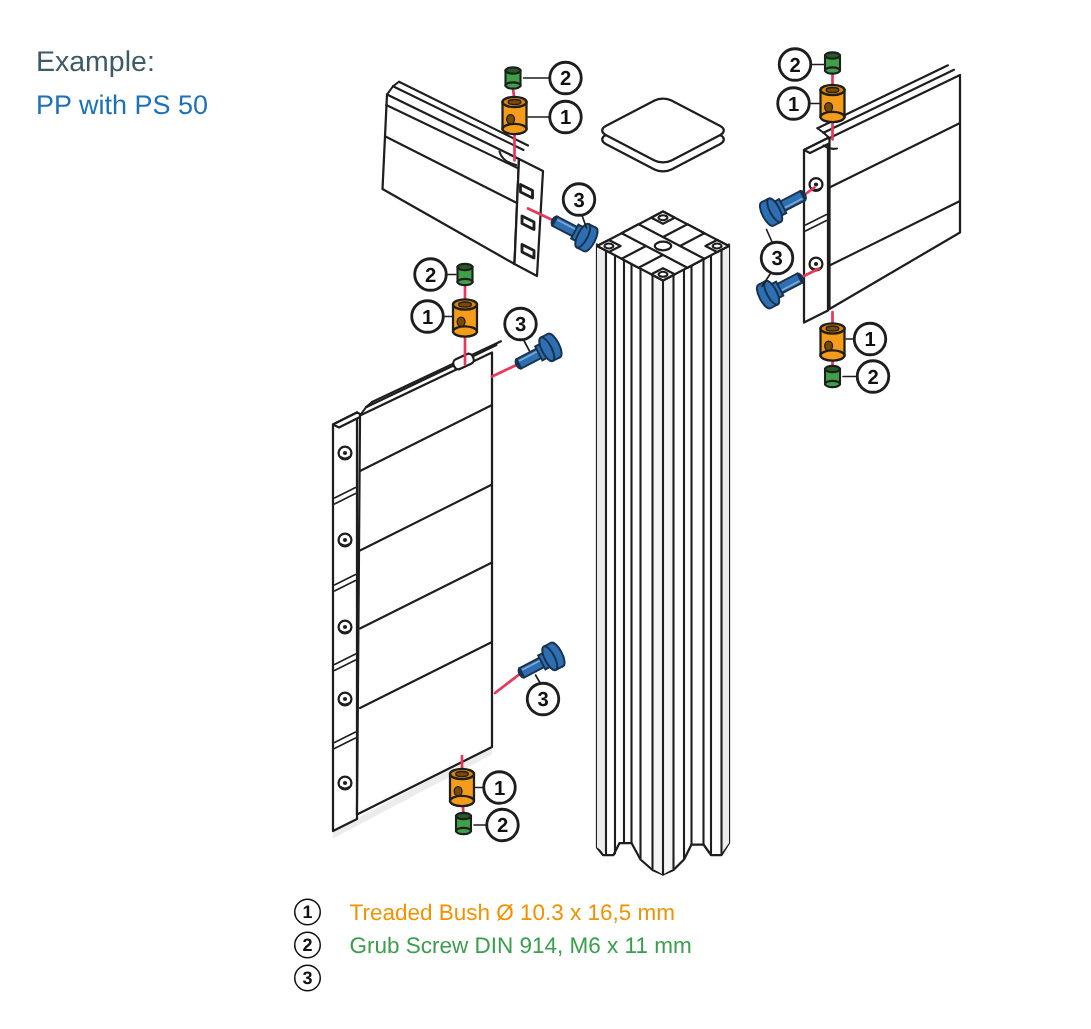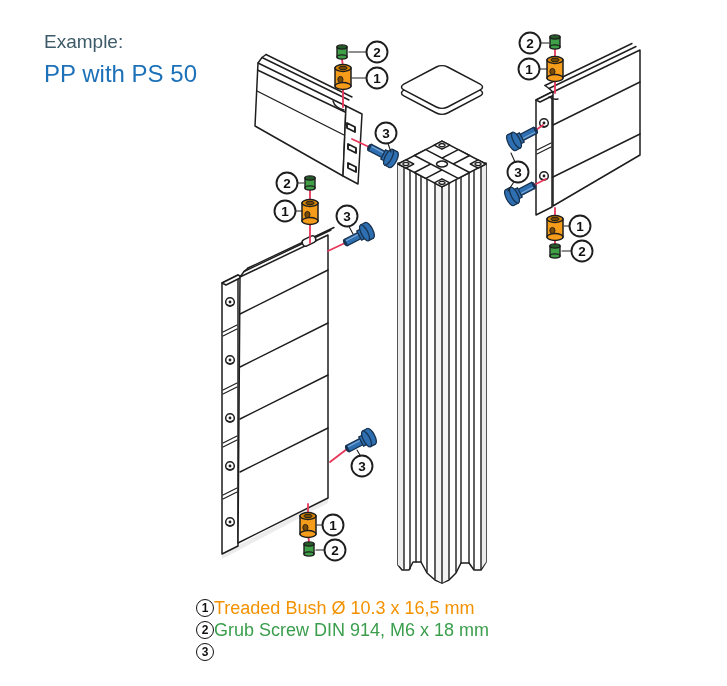--- a/index.html
+++ b/index.html
@@ -1,44 +1,44 @@
 <!DOCTYPE html>
 <html style="--c-example-label: #3D5A68; --c-title: #1D71B8; --c-outline: #1E1E1E; --c-bush: #F59C1B; --c-bush-dark: #D98500; --c-bush-hole: #7A4A00; --c-screw: #3FA047; --c-screw-dark: #245C28; --c-bolt: #2E6FB2; --c-bolt-dark: #17324F; --c-assembly-line: #E8375A; --c-legend-1: #F39200; --c-legend-2: #3A9E4C; --c-legend-3: #2D6EB5;"><head>
 <meta charset="utf-8">
 <style>
   html,body{margin:0;padding:0;background:#ffffff;}
   .page{
     position:relative;width:727px;height:686px;background:#fff;overflow:hidden;
     font-family:"Liberation Sans",sans-serif;
   }
   
-  .titles{position:absolute;left:44px;top:31px;}
+  .titles{position:absolute;left:24px;top:31px;}
   .example-label{font-size:19px;color:var(--c-example-label,#3D5A68);}
-  .page-title{font-size:24px;color:var(--c-title,#1D71B8);margin-top:7px;}
+  .page-title{font-size:18px;color:var(--c-title,#1D71B8);margin-top:7px;}
   
   svg{position:absolute;left:0;top:0;}
   .face{fill:#fff;stroke:var(--c-outline,#1e1e1e);stroke-width:1.5;stroke-linejoin:round;}
   .ln{fill:none;stroke:var(--c-outline,#1e1e1e);stroke-width:1.4;stroke-linecap:round;stroke-linejoin:round;}
   .thin{stroke-width:1.1;}
   .slot{fill:#fff;stroke:var(--c-outline,#1e1e1e);stroke-width:1.9;stroke-linejoin:round;}
   .shade{fill:#ececec;stroke:none;}
   .shade2{fill:#f4f4f4;stroke:none;}
   .rline{fill:none;stroke:var(--c-assembly-line,#E8375A);stroke-width:1.8;stroke-linecap:round;}
   .nss{vector-effect:non-scaling-stroke;}
   .callout circle{fill:#fff;stroke:var(--c-outline,#1e1e1e);stroke-width:1.9;}
   .callout text{font:700 13.5px "Liberation Sans",sans-serif;fill:#111;text-anchor:middle;}
   
   .legend{position:absolute;left:196px;top:597px;}
   .legend-row{display:flex;align-items:center;height:22px;}
   .lnum{
     box-sizing:border-box;width:18px;height:18px;border:1.9px solid #111;border-radius:50%;
     font-size:12px;font-weight:700;color:#111;display:inline-flex;align-items:center;justify-content:center;
     flex:0 0 auto;
   }
-  .llabel{font-size:18px;white-space:nowrap;}
+  .llabel{margin-left:19px;font-size:15px;white-space:nowrap;}
   .legend-row:nth-child(1) .llabel{color:var(--c-legend-1,#F39200);}
   .legend-row:nth-child(2) .llabel{color:var(--c-legend-2,#3A9E4C);}
   .legend-row:nth-child(3) .llabel{color:var(--c-legend-3,#2D6EB5);}
 </style>
 </head>
 <body>
 
 <div class="page">
 
   <div class="titles">
@@ -268,20 +268,20 @@
       </g>
   </svg>
 
   <div class="legend">
     <div class="legend-row">
       <span class="lnum">1</span>
       <span class="llabel">Treaded Bush Ø 10.3 x 16,5 mm</span>
     </div>
     <div class="legend-row">
       <span class="lnum">2</span>
-      <span class="llabel">Grub Screw DIN 914, M6 x 18 mm</span>
+      <span class="llabel">Grub Screw DIN 914, M6 x 11 mm</span>
     </div>
     <div class="legend-row">
       <span class="lnum">3</span>
     </div>
   </div>
 
 </div>
 
 </body></html>

